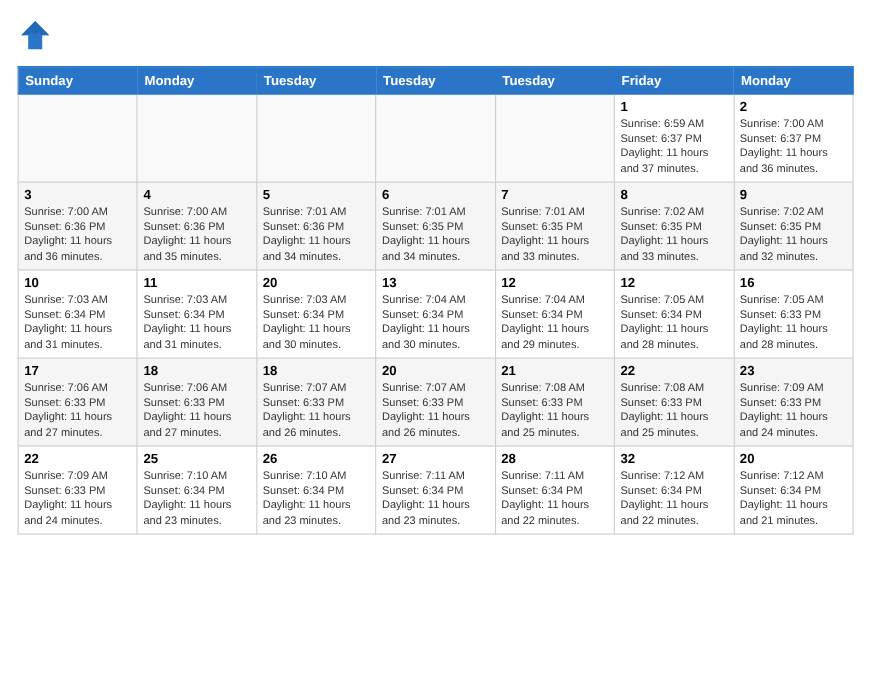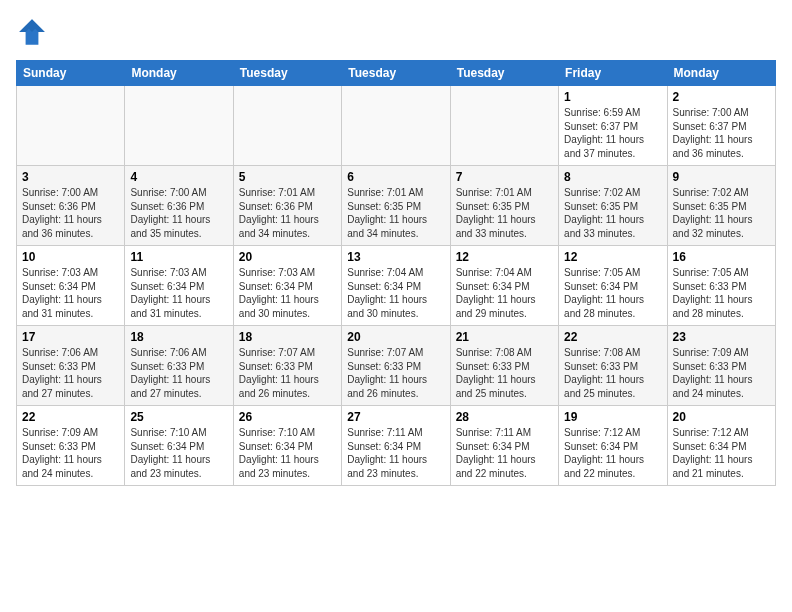--- a/index.html
+++ b/index.html
@@ -296,21 +296,21 @@
 Sunset: 6:34 PM
 Daylight: 11 hours and 23 minutes.</div>
         </td>
         <td>
           <span class="day-number">28</span>
           <div class="day-info" style="white-space: pre-line;">Sunrise: 7:11 AM
 Sunset: 6:34 PM
 Daylight: 11 hours and 22 minutes.</div>
         </td>
         <td>
-          <span class="day-number">19</span>
+          <span class="day-number">32</span>
           <div class="day-info" style="white-space: pre-line;">Sunrise: 7:12 AM
 Sunset: 6:34 PM
 Daylight: 11 hours and 22 minutes.</div>
         </td>
         <td>
           <span class="day-number">20</span>
           <div class="day-info" style="white-space: pre-line;">Sunrise: 7:12 AM
 Sunset: 6:34 PM
 Daylight: 11 hours and 21 minutes.</div>
         </td>

